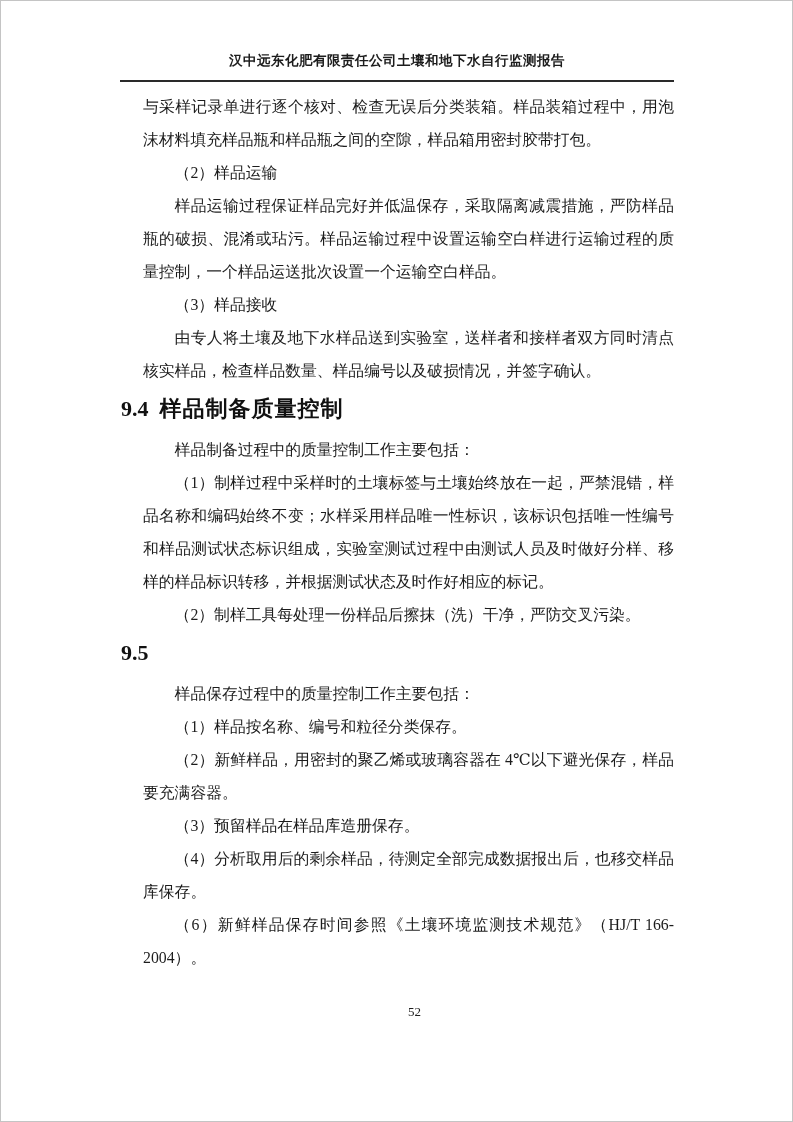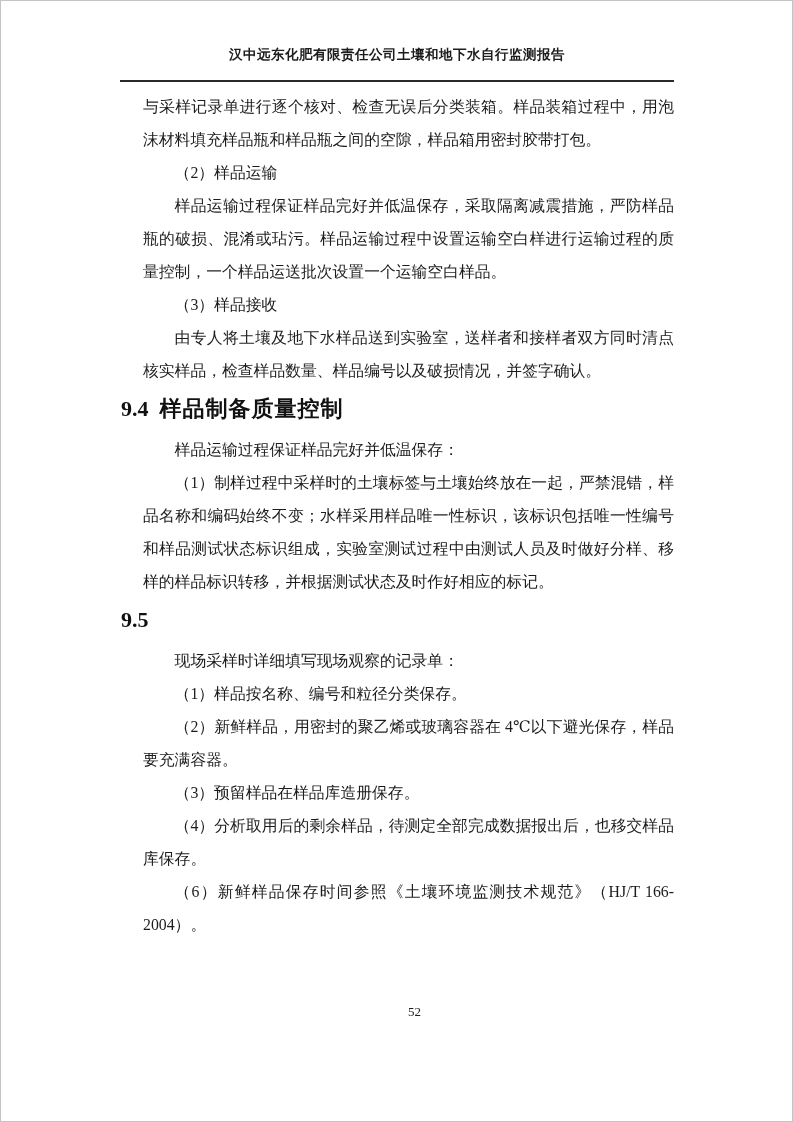--- a/index.html
+++ b/index.html
@@ -13,21 +13,21 @@
     position: relative;
     width: 793px; height: 1122px;
     background: #ffffff;
     border: 1px solid #c4c4c4;
     overflow: hidden;
   }
   .page-header {
     position: absolute;
     top: 0; left: 119px; width: 554px; height: 81px;
     display: flex; align-items: flex-end; justify-content: center;
-    padding-bottom: 16px;
+    padding-bottom: 10px;
     border-bottom: 2px solid #2a2a2a;
     font-size: 13.5px; font-weight: bold;
     letter-spacing: 0.5px;
     color: #1c1c1c;
   }
   .content {
     position: absolute;
     top: 81px; left: 120px; width: 553px;
     padding-top: 8px;
     font-size: 15.8px;
@@ -77,28 +77,29 @@
     <p class="para indent">（2）样品运输</p>
     <p class="para indent">样品运输过程保证样品完好并低温保存，采取隔离减震措施，严防样品瓶的破损、混淆或玷污。样品运输过程中设置运输空白样进行运输过程的质量控制，一个样品运送批次设置一个运输空白样品。</p>
     <p class="para indent">（3）样品接收</p>
     <p class="para indent">由专人将土壤及地下水样品送到实验室，送样者和接样者双方同时清点核实样品，检查样品数量、样品编号以及破损情况，并签字确认。</p>
 
     <h2 class="section-heading">
       <span class="section-number">9.4</span>
       <span class="section-title">样品制备质量控制</span>
     </h2>
 
-    <p class="para indent">样品运输过程保证样品完好并低温保存：</p>
+    <p class="para indent">样品制备过程中的质量控制工作主要包括：</p>
     <p class="para indent">（1）制样过程中采样时的土壤标签与土壤始终放在一起，严禁混错，样品名称和编码始终不变；水样采用样品唯一性标识，该标识包括唯一性编号和样品测试状态标识组成，实验室测试过程中由测试人员及时做好分样、移样的样品标识转移，并根据测试状态及时作好相应的标记。</p>
+    <p class="para indent">（2）制样工具每处理一份样品后擦抹（洗）干净，严防交叉污染。</p>
 
     <h2 class="section-heading">
       <span class="section-number">9.5</span>
     </h2>
 
-    <p class="para indent">现场采样时详细填写现场观察的记录单：</p>
+    <p class="para indent">样品保存过程中的质量控制工作主要包括：</p>
     <p class="para indent">（1）样品按名称、编号和粒径分类保存。</p>
     <p class="para indent">（2）新鲜样品，用密封的聚乙烯或玻璃容器在 4℃以下避光保存，样品要充满容器。</p>
     <p class="para indent">（3）预留样品在样品库造册保存。</p>
     <p class="para indent">（4）分析取用后的剩余样品，待测定全部完成数据报出后，也移交样品库保存。</p>
     <p class="para indent">（6）新鲜样品保存时间参照《土壤环境监测技术规范》（HJ/T 166-2004）。</p>
 
   </div>
 
   <div class="page-footer">
     <span>52</span>

